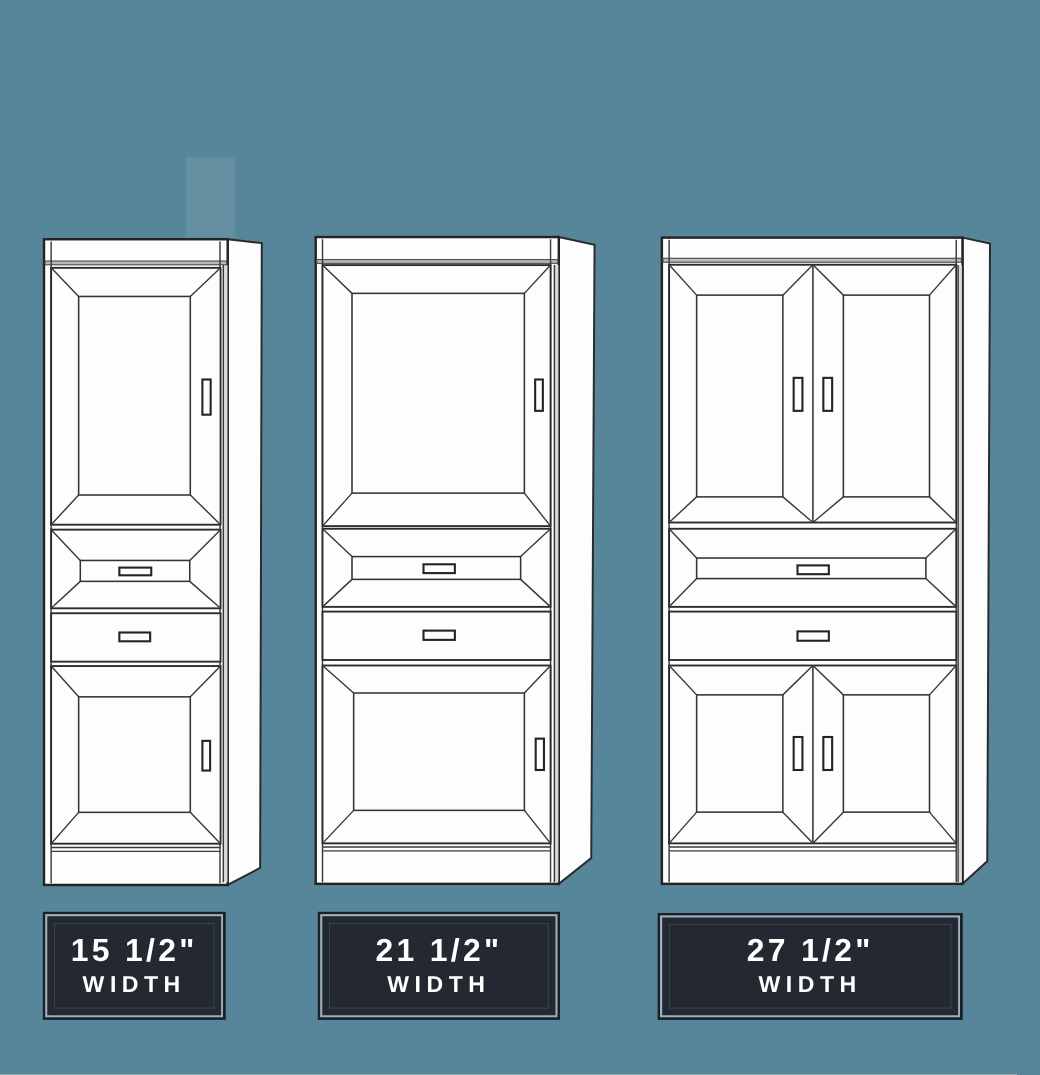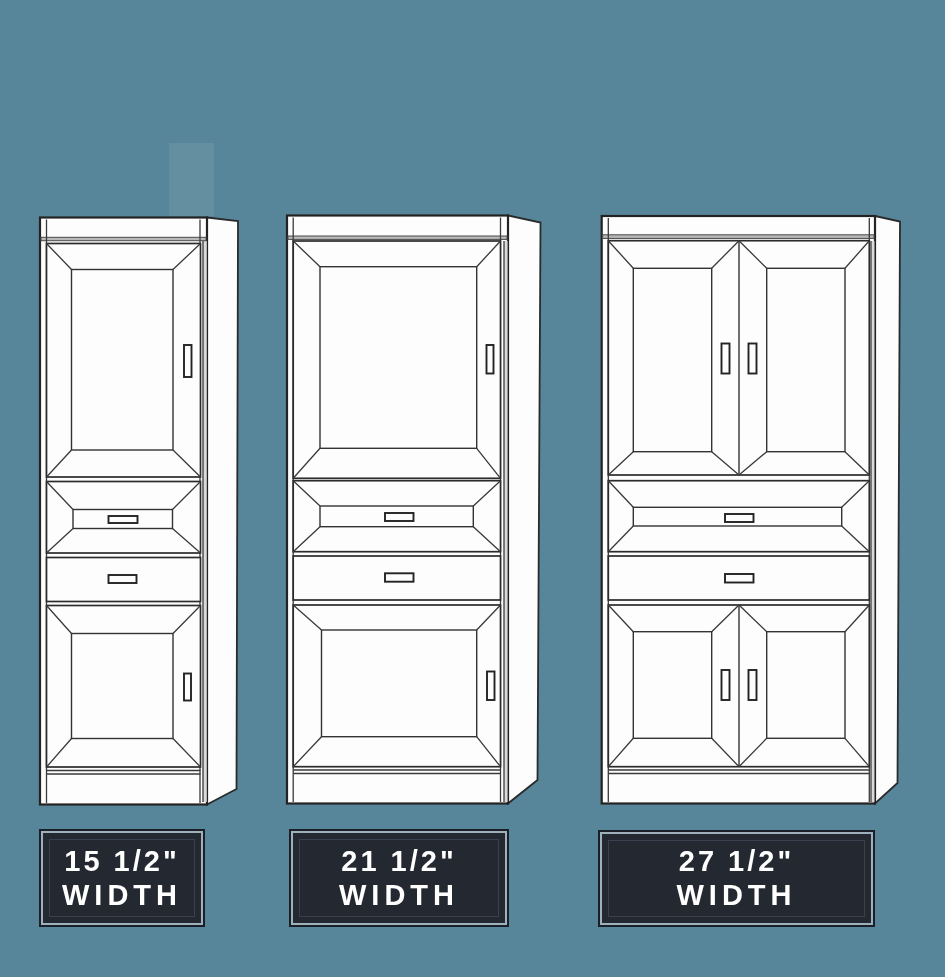--- a/index.html
+++ b/index.html
@@ -33,21 +33,21 @@
                 inset 0 0 0 9px #3A404E;
     box-sizing:border-box;
     display:flex; flex-direction:column;
     align-items:center; justify-content:center;
     gap:5px;
     color:#FFFFFF;
     font-weight:700;
     text-align:center;
   }
   .wlabel .value   { font-size:29px; letter-spacing:3px; line-height:1; }
-  .wlabel .caption { font-size:29px; letter-spacing:5px; line-height:1; }
+  .wlabel .caption { font-size:21px; letter-spacing:5px; line-height:1; }
 </style>
 </head>
 <body>
 
 <div class="stage">
 
   <svg width="945" height="977" viewBox="0 0 945 977">
 
     <rect class="ghost" x="169" y="143" width="45" height="73"></rect>
 

